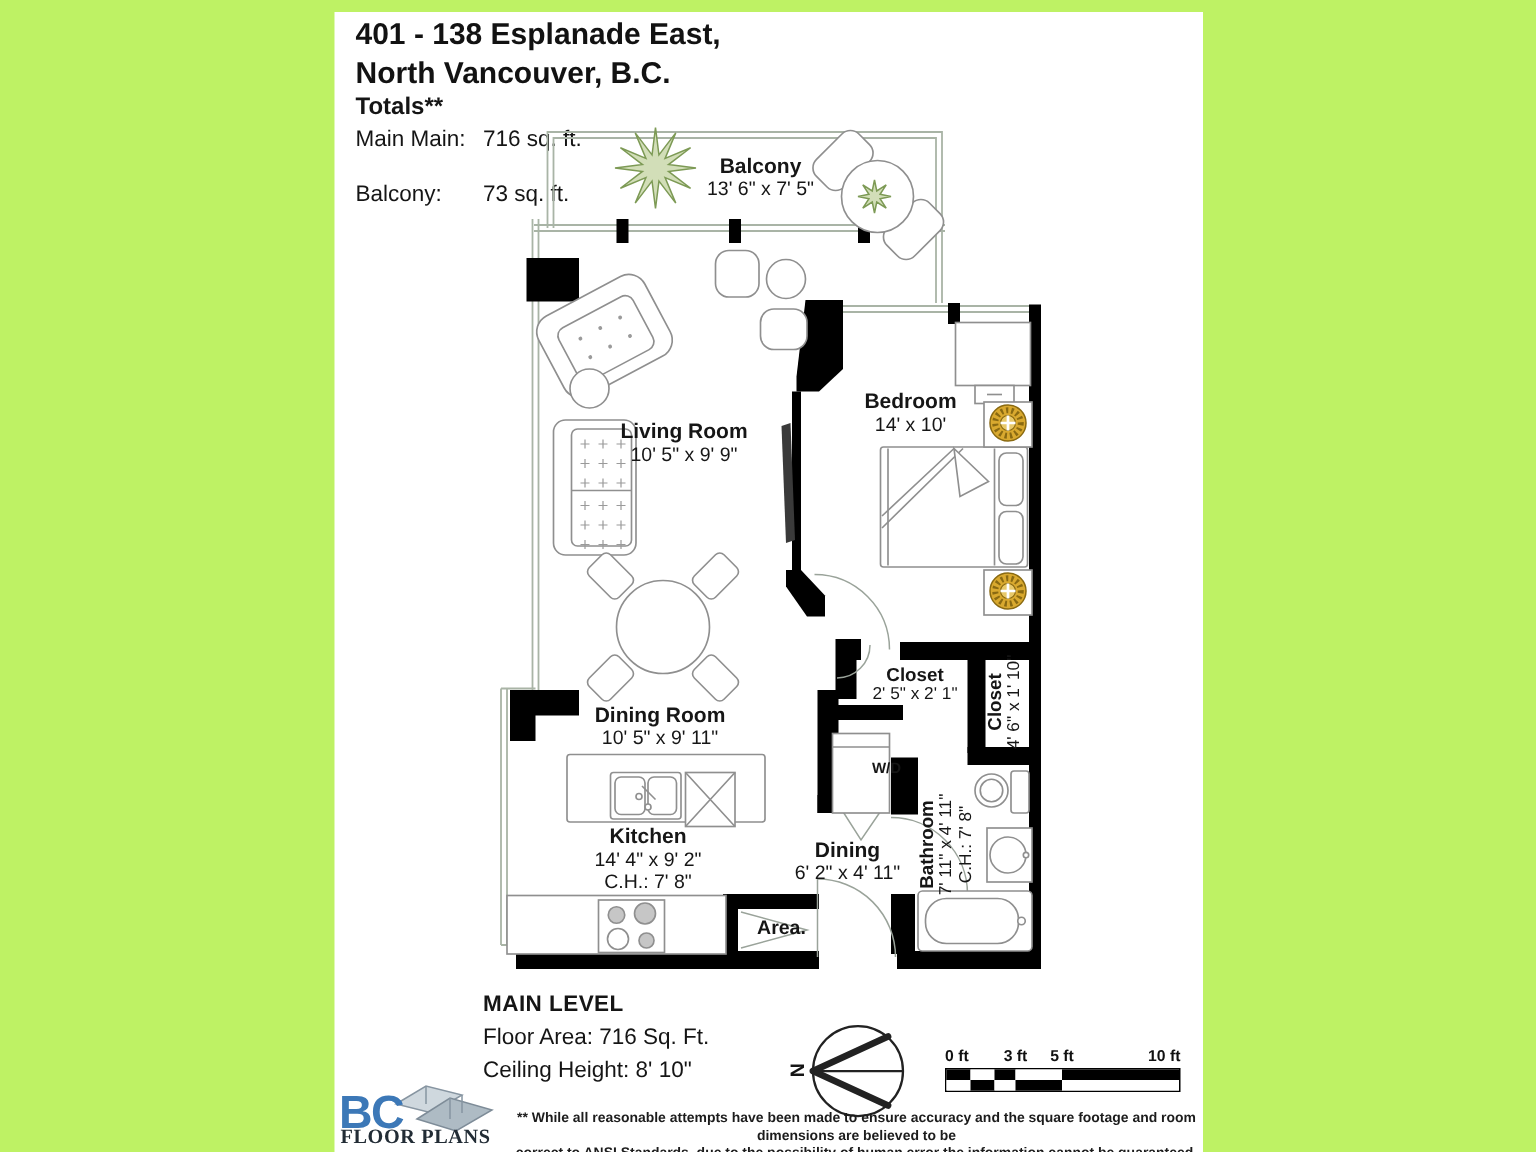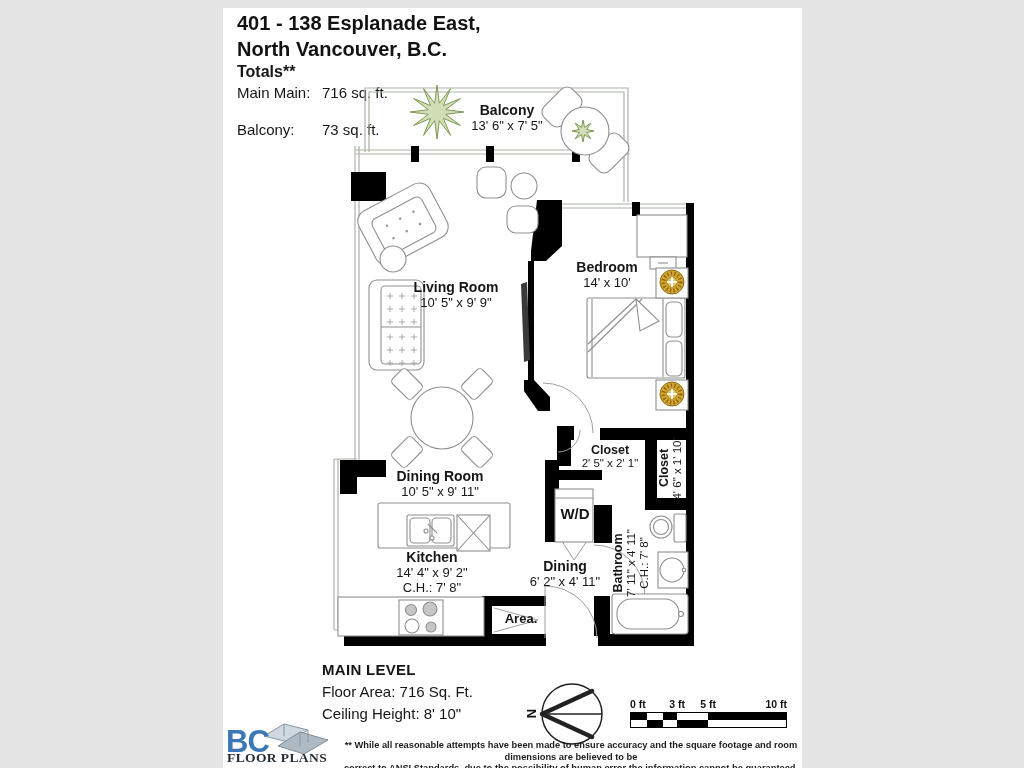--- a/index.html
+++ b/index.html
@@ -1,31 +1,31 @@
 <!DOCTYPE html>
 <html><head>
 <meta charset="utf-8">
 <style>
   html,body{margin:0;padding:0;background:#000;}
-  .stage{position:relative;width:1024px;height:768px;background:#e5e5e5;overflow:hidden;
+  .stage{position:relative;width:1024px;height:768px;background:#bef264;overflow:hidden;
          font-family:"Liberation Sans",sans-serif;color:#151515;}
   .panel{position:absolute;left:223px;top:8px;width:579px;height:760px;background:#fff;}
   .abs{position:absolute;}
   .title{left:237px;top:10px;font-size:20px;font-weight:bold;line-height:26px;color:#121212;}
   .totals-h{left:237px;top:63px;font-size:16px;font-weight:bold;}
   .tlabel{font-size:15px;}
   .tvalue{font-size:15px;}
   .plan-svg{left:0;top:0;}
   .rlabel{transform:translateX(-50%);text-align:center;white-space:nowrap;color:#161616;}
   .rname{font-size:14px;font-weight:bold;line-height:16px;}
   .rdims{font-size:13px;line-height:15px;}
   .sm .rname{font-size:12.5px;line-height:14px;}
   .sm .rdims{font-size:11.5px;line-height:13px;}
   .rot{transform:translate(-50%,-50%) rotate(-90deg);text-align:center;white-space:nowrap;color:#161616;}
-  .wd-label{transform:translate(-50%,-50%);font-size:15px;font-weight:bold;white-space:nowrap;}
+  .wd-label{transform:translate(-50%,-50%);font-size:10px;font-weight:bold;white-space:nowrap;margin-left:16px;}
   .clos-label{transform:translate(-50%,-50%);font-size:13px;font-weight:bold;white-space:nowrap;}
   .fl-head{left:322px;top:661px;font-size:15px;font-weight:bold;letter-spacing:.3px;}
   .fl-line1{left:322px;top:683px;font-size:15px;}
   .fl-line2{left:322px;top:705px;font-size:15px;}
   .north{left:527px;top:706px;font-size:13px;font-weight:bold;transform:rotate(-90deg);}
   .scalebar{left:630px;top:698px;width:157px;}
   .scale-labels{position:relative;height:12px;font-size:10.5px;font-weight:bold;color:#111;}
   .scale-labels span{position:absolute;top:0;}
   .s0{left:0;}
   .s3{left:47px;transform:translateX(-50%);}

